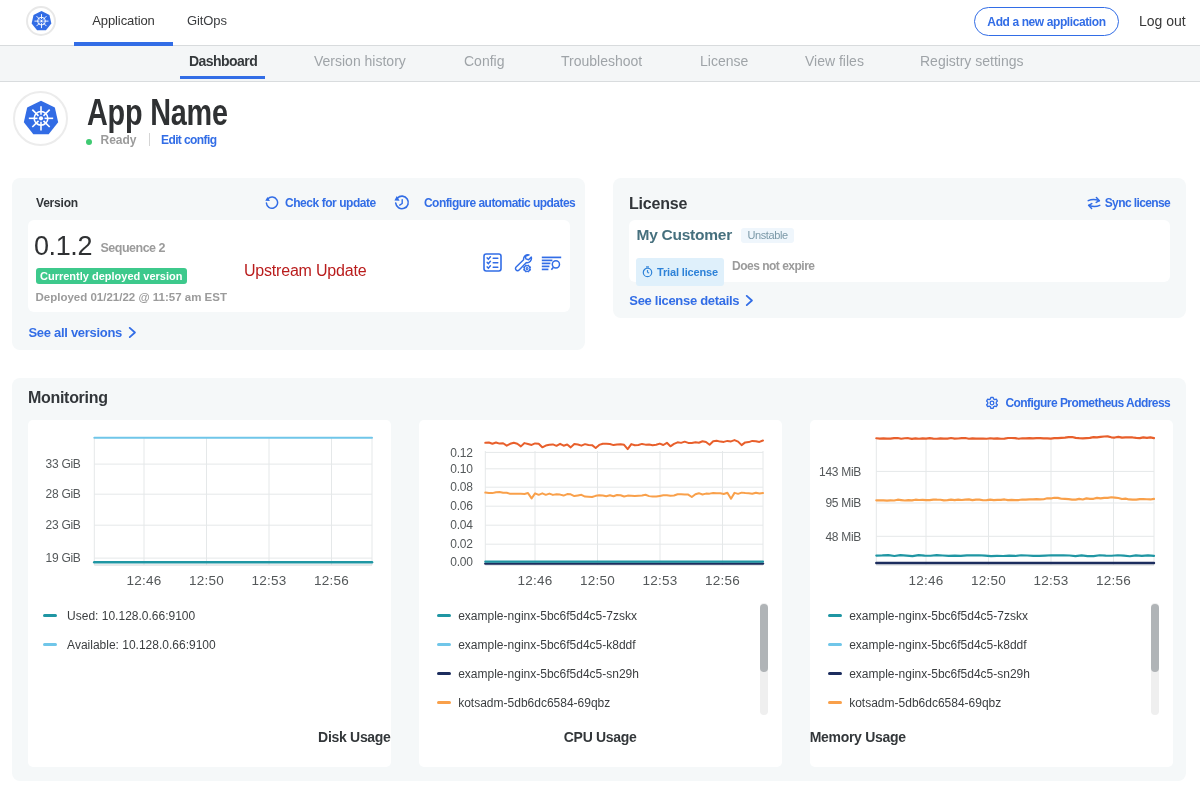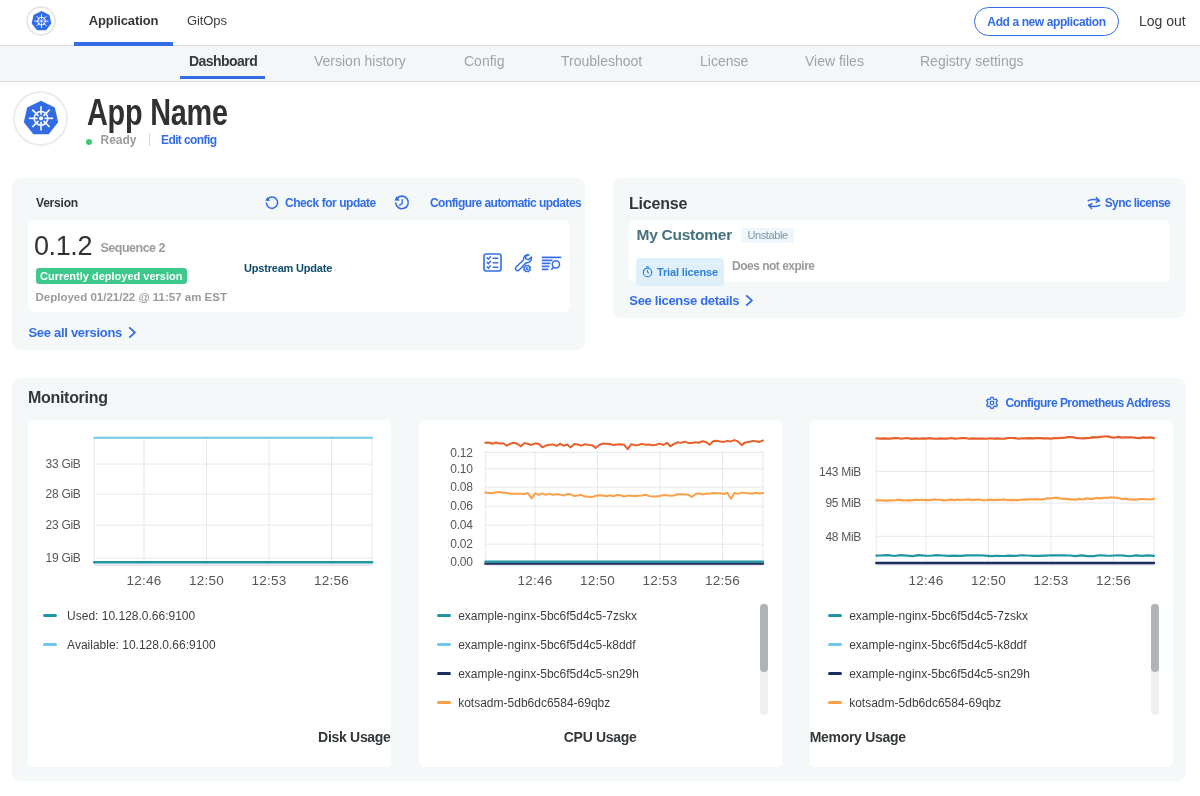--- a/index.html
+++ b/index.html
@@ -21,21 +21,21 @@
         <line x1="9.9" y1="11.6" x2="4.7" y2="11.6"></line>
         <line x1="14.1" y1="11.6" x2="19.3" y2="11.6"></line>
         <line x1="10.5" y1="10.1" x2="6.8" y2="6.4"></line>
         <line x1="13.5" y1="10.1" x2="17.2" y2="6.4"></line>
         <line x1="10.5" y1="13.1" x2="6.8" y2="16.8"></line>
         <line x1="13.5" y1="13.1" x2="17.2" y2="16.8"></line>
       </g>
       <circle cx="12" cy="11.6" r="1.25" fill="#fff"></circle>
     </svg>
   </div>
-<div class="abs" style="left:74px;top:0;width:99px;height:41px;display:flex;align-items:center;justify-content:center;font-size:13px;font-weight:bold;color:#363636;letter-spacing:-0.1px">Application</div>
+<div class="abs" style="left:74px;top:0;width:99px;height:41px;display:flex;align-items:center;justify-content:center;font-size:13px;font-weight:normal;color:#363636;letter-spacing:-0.1px">Application</div>
 <div class="abs" style="left:74px;top:42px;width:99px;height:3.5px;background:#326de6"></div>
 <div class="abs" style="left:187px;top:0;height:41px;display:flex;align-items:center;font-size:13px;font-weight:normal;color:#3b3d40;letter-spacing:-0.1px">GitOps</div>
 <div class="abs" style="left:974px;top:7px;width:145px;height:29px;border:1px solid #326de6;border-radius:15px;display:flex;align-items:center;justify-content:center;font-size:12px;font-weight:bold;color:#326de6;letter-spacing:-0.4px">Add a new application</div>
 <div class="abs" style="left:1139px;top:0;height:41px;display:flex;align-items:center;font-size:14px;color:#383838">Log out</div>
 <div class="abs" style="left:0;top:46px;width:1200px;height:36px;background:#f4f6f7;border-bottom:1px solid #d9dcde"></div>
 <div class="abs" style="left:189px;top:46px;height:30px;display:flex;align-items:center;font-size:14px;font-weight:bold;color:#35393c;letter-spacing:-0.55px">Dashboard</div>
 <div class="abs" style="left:314px;top:46px;height:30px;display:flex;align-items:center;font-size:14px;color:#9fa4a8">Version history</div>
 <div class="abs" style="left:464px;top:46px;height:30px;display:flex;align-items:center;font-size:14px;color:#9fa4a8">Config</div>
 <div class="abs" style="left:561px;top:46px;height:30px;display:flex;align-items:center;font-size:14px;color:#9fa4a8">Troubleshoot</div>
 <div class="abs" style="left:700px;top:46px;height:30px;display:flex;align-items:center;font-size:14px;color:#9fa4a8">License</div>
@@ -72,28 +72,28 @@
         <polygon points="0.3,5.0 5.3,5.3 2.6,1.0" fill="#326de6"></polygon>
       </svg>
       <span class="link" style="margin-left:6px;letter-spacing:-0.45px">Check for update</span>
     </div>
 <div class="abs irow" style="left:382px;top:17.5px;height:15px">
       <svg width="16" height="16" viewBox="0 0 16 16">
         <path d="M3.3 3.2 A6.3 6.3 0 1 1 1.7 8.0" fill="none" stroke="#326de6" stroke-width="1.6" stroke-linecap="round"></path>
         <polygon points="0.4,5.4 5.6,5.7 2.8,1.1" fill="#326de6"></polygon>
         <polyline points="8.2,4.6 8.2,8.5 5.7,10.1" fill="none" stroke="#326de6" stroke-width="1.4" stroke-linecap="round" stroke-linejoin="round"></polyline>
       </svg>
-      <span class="link" style="margin-left:20px;letter-spacing:-0.55px">Configure automatic updates</span>
+      <span class="link" style="margin-left:14px;letter-spacing:-0.55px">Configure automatic updates</span>
     </div>
 <div class="wbox" style="left:15.5px;top:41.5px;width:542.5px;height:92px">
 <div class="abs" style="left:6.5px;top:13px;font-size:27px;line-height:27px;font-weight:normal;color:#2f3133;letter-spacing:-0.4px">0.1.2</div>
 <div class="abs" style="left:73px;top:22px;font-size:12.5px;line-height:13px;font-weight:bold;color:#9b9b9b;letter-spacing:-0.5px">Sequence 2</div>
 <div class="abs" style="left:8px;top:48.5px;height:16px;border-radius:3px;background:#3dc98c;color:#fff;font-size:11px;font-weight:bold;line-height:16px;padding:0 4.5px">Currently deployed version</div>
 <div class="abs" style="left:8px;top:71.5px;font-size:11.5px;font-weight:bold;color:#9b9b9b">Deployed 01/21/22 @ 11:57 am EST</div>
-<div class="abs" style="left:216.5px;top:42px;font-size:11px;font-weight:bold;color:#0c4a6e;letter-spacing:-0.2px">Upstream Update</div>
+<div class="abs" style="left:216.5px;top:42px;font-size:16px;font-weight:normal;color:#b91c1c;letter-spacing:-0.2px">Upstream Update</div>
 <div class="abs" style="left:455px;top:33.5px"><svg width="19" height="19" viewBox="0 0 19 19">
           <rect x="1" y="1" width="17" height="17" rx="2.2" fill="none" stroke="#326de6" stroke-width="1.6"></rect>
           <g stroke="#326de6" stroke-width="1.5" fill="none" stroke-linecap="round">
             <path d="M4.2 4.9 l1.2 1.3 2-2.4"></path>
             <path d="M4.2 9.4 l1.2 1.3 2-2.4"></path>
             <path d="M4.2 13.9 l1.2 1.3 2-2.4"></path>
             <line x1="10.2" y1="5.3" x2="14.8" y2="5.3"></line>
             <line x1="10.2" y1="9.8" x2="14.8" y2="9.8"></line>
             <line x1="10.2" y1="14.3" x2="14.8" y2="14.3"></line>
           </g>

